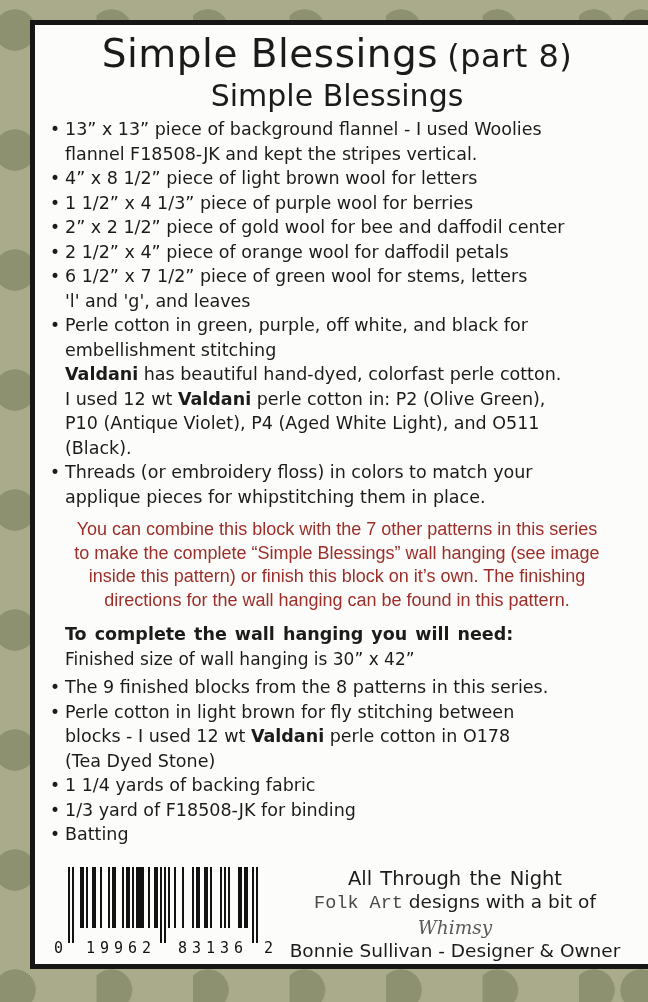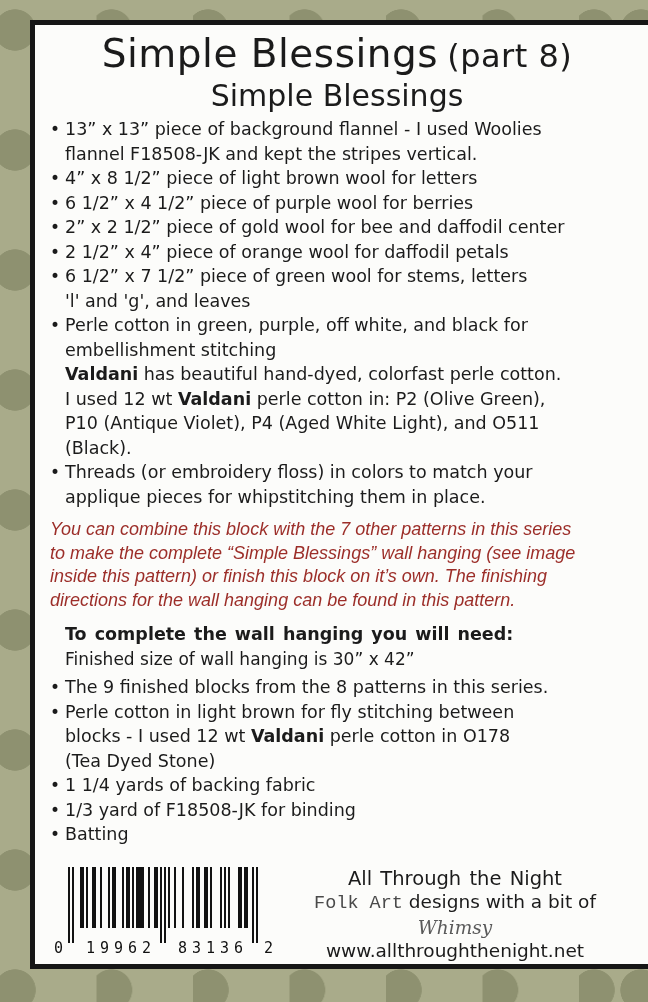--- a/index.html
+++ b/index.html
@@ -22,22 +22,22 @@
   .titleblock { text-align:center; }
   .title-line { font-size:39px; line-height:45px; letter-spacing:.5px; }
   .title-part { font-size:32px; margin-left:9px; }
   .subtitle  { font-size:30px; line-height:34px; }
   ul.mat { list-style:none; margin-top:4px; }
   ul.mat li { display:flex; padding-left:2px; }
   .b { width:15px; font-size:17px; line-height:24.5px; }
   .t { flex:1; white-space:pre-line; font-size:17.5px; line-height:24.5px; padding-right:2px; }
   .bold { font-weight:700; }
   .note {
-    margin:9px 2px 0 2px; white-space:pre-line;
-    font-family:"Liberation Sans", sans-serif; font-style:italic;
+    margin:9px 2px 0 2px; text-align:center; white-space:pre-line;
+    font-family:"Liberation Sans", sans-serif; 
     font-size:18px; line-height:23.5px;
   }
   .wall { margin-top:10px; }
   .wall-heading { margin-left:17px; font-weight:700; font-size:17.5px; line-height:24.5px; word-spacing:2px; }
   .wall-size    { margin-left:17px; font-size:17px; line-height:24.5px; }
   .footer { display:flex; margin-top:20px; align-items:flex-start; }
   .barcode { position:relative; width:230px; height:92px; margin-left:6px; flex:none; }
   .barcode svg { position:absolute; left:14px; top:0; }
   .bd { position:absolute; bottom:2px; font-family:"DejaVu Sans Mono", monospace; font-size:15px; color:#111; }
   .bd.lead  { left:0; }
@@ -65,21 +65,21 @@
         <span class="b">•</span>
         <div class="t">13” x 13” piece of background flannel - I used Woolies
 flannel F18508-JK and kept the stripes vertical.</div>
       </li>
       <li>
         <span class="b">•</span>
         <div class="t">4” x 8 1/2” piece of light brown wool for letters</div>
       </li>
       <li>
         <span class="b">•</span>
-        <div class="t">6 1/2” x 4 1/2” piece of purple wool for berries</div>
+        <div class="t">1 1/2” x 4 1/3” piece of purple wool for berries</div>
       </li>
       <li>
         <span class="b">•</span>
         <div class="t">2” x 2 1/2” piece of gold wool for bee and daffodil center</div>
       </li>
       <li>
         <span class="b">•</span>
         <div class="t">2 1/2” x 4” piece of orange wool for daffodil petals</div>
       </li>
       <li>
@@ -184,18 +184,19 @@
             <rect x="188" y="0" width="2" height="76" fill="#121212"></rect>
           </svg>
         <span class="bd lead">0</span>
         <span class="bd lgrp">19962</span>
         <span class="bd rgrp">83136</span>
         <span class="bd trail">2</span>
       </div>
       <div class="company">
         <div class="cname">All Through the Night</div>
         <div class="tagline"><span class="folk">Folk Art</span><span> designs with a bit of </span><span class="whimsy">Whimsy</span></div>
+        <div>Bonnie Sullivan - Designer &amp; Owner</div>
         <div>www.allthroughthenight.net</div>
       </div>
     </div>
 
   </div>
 </div>
 
 </body></html>

